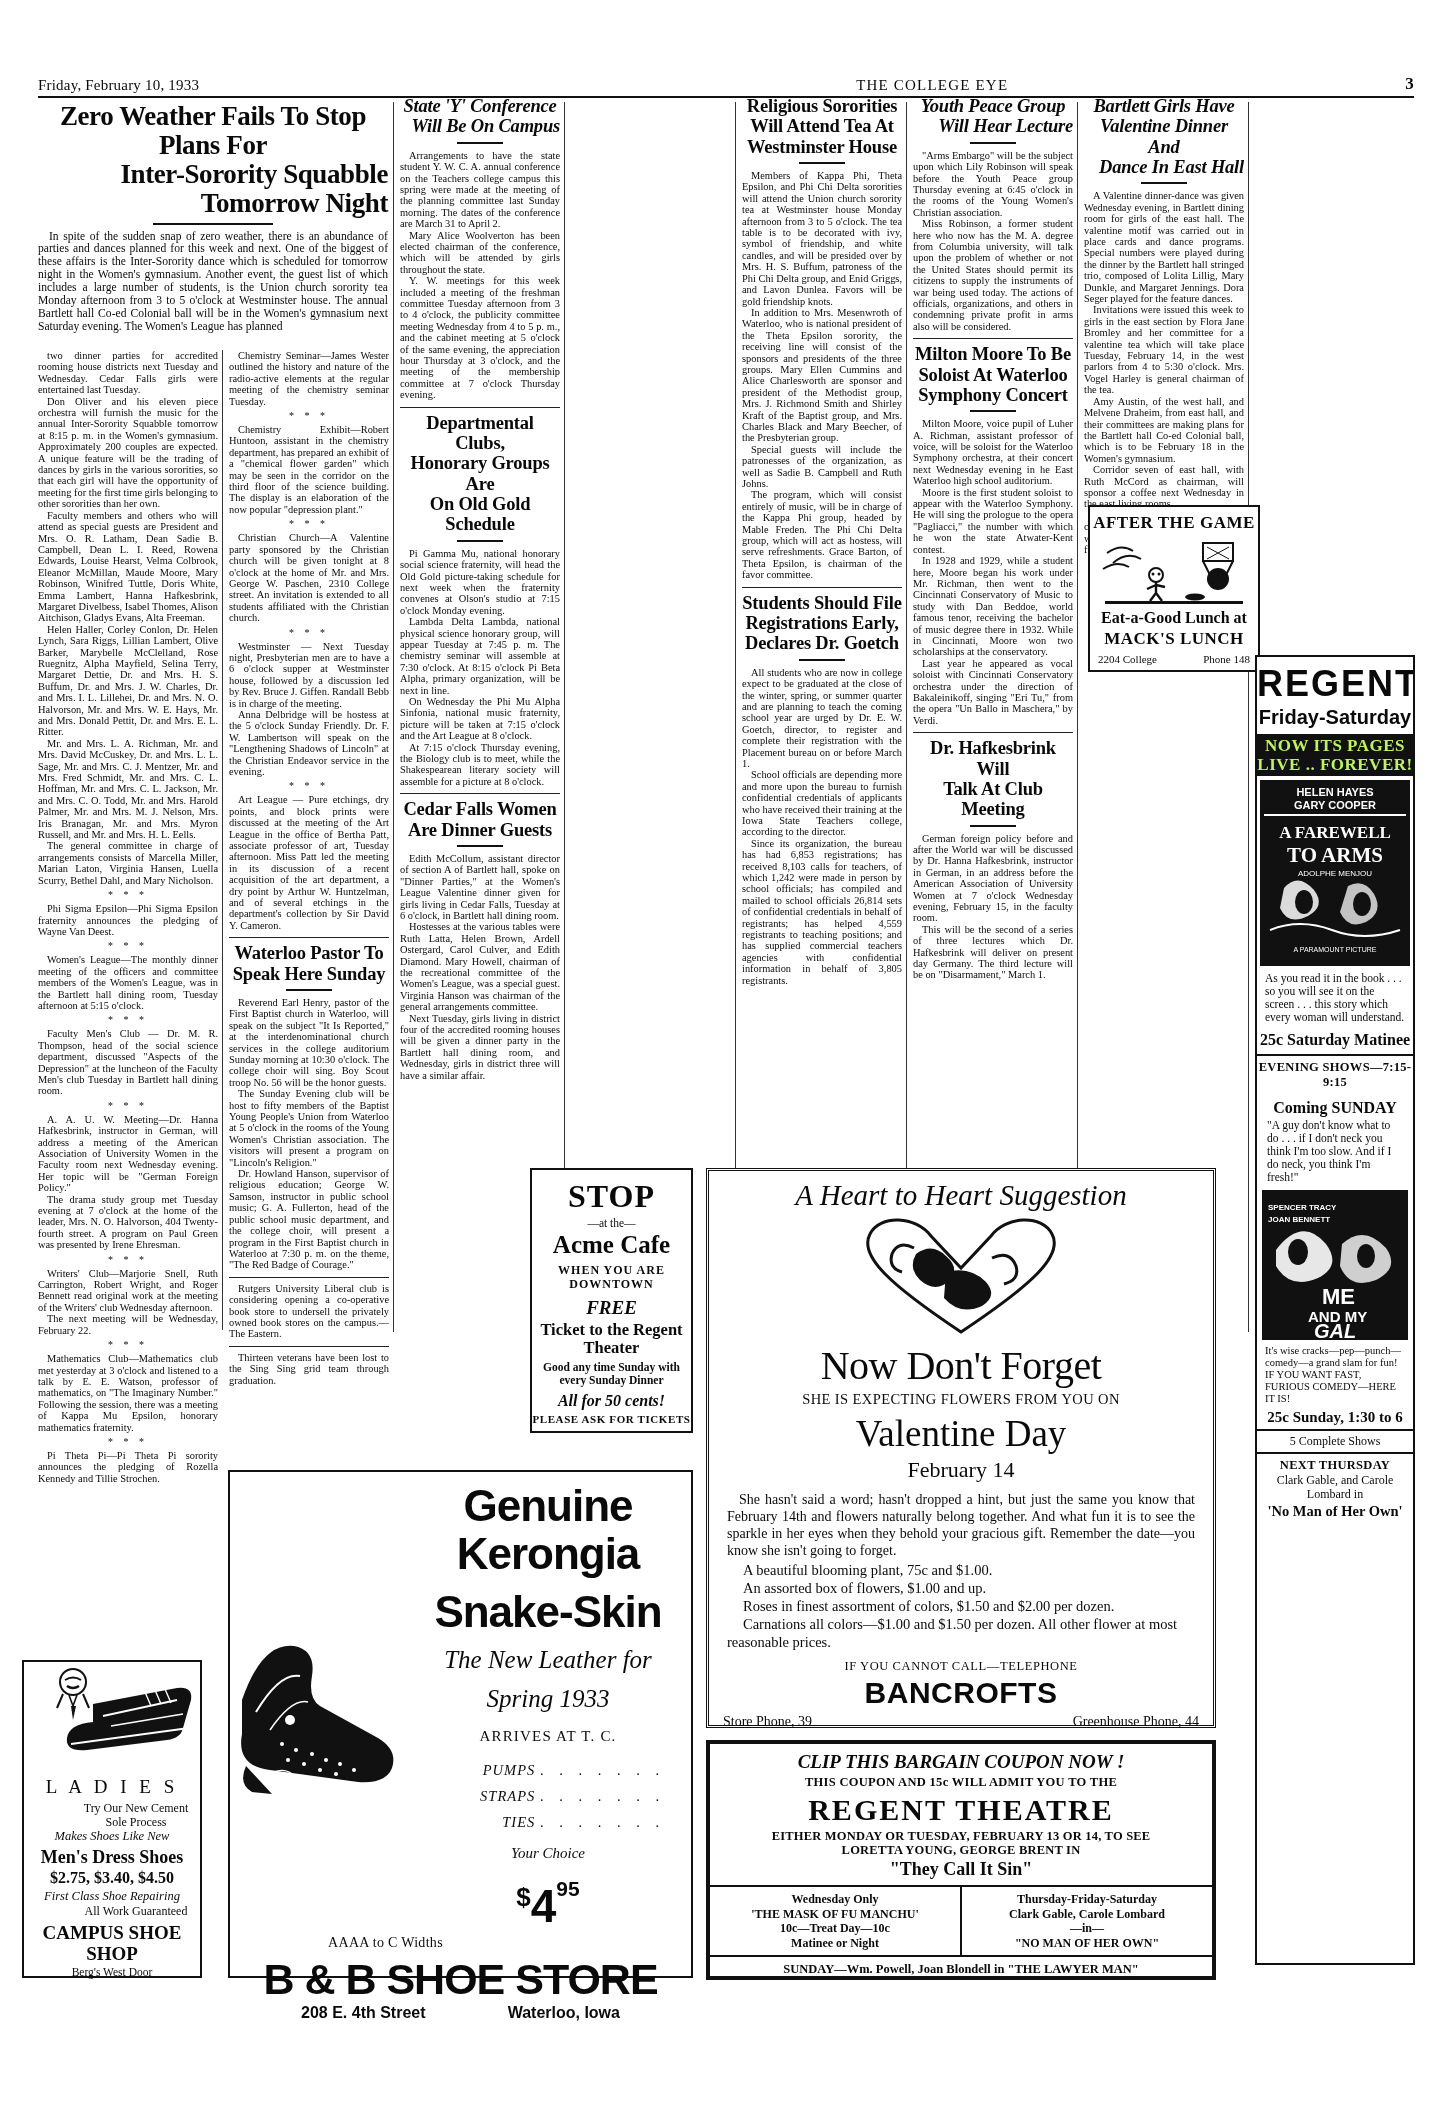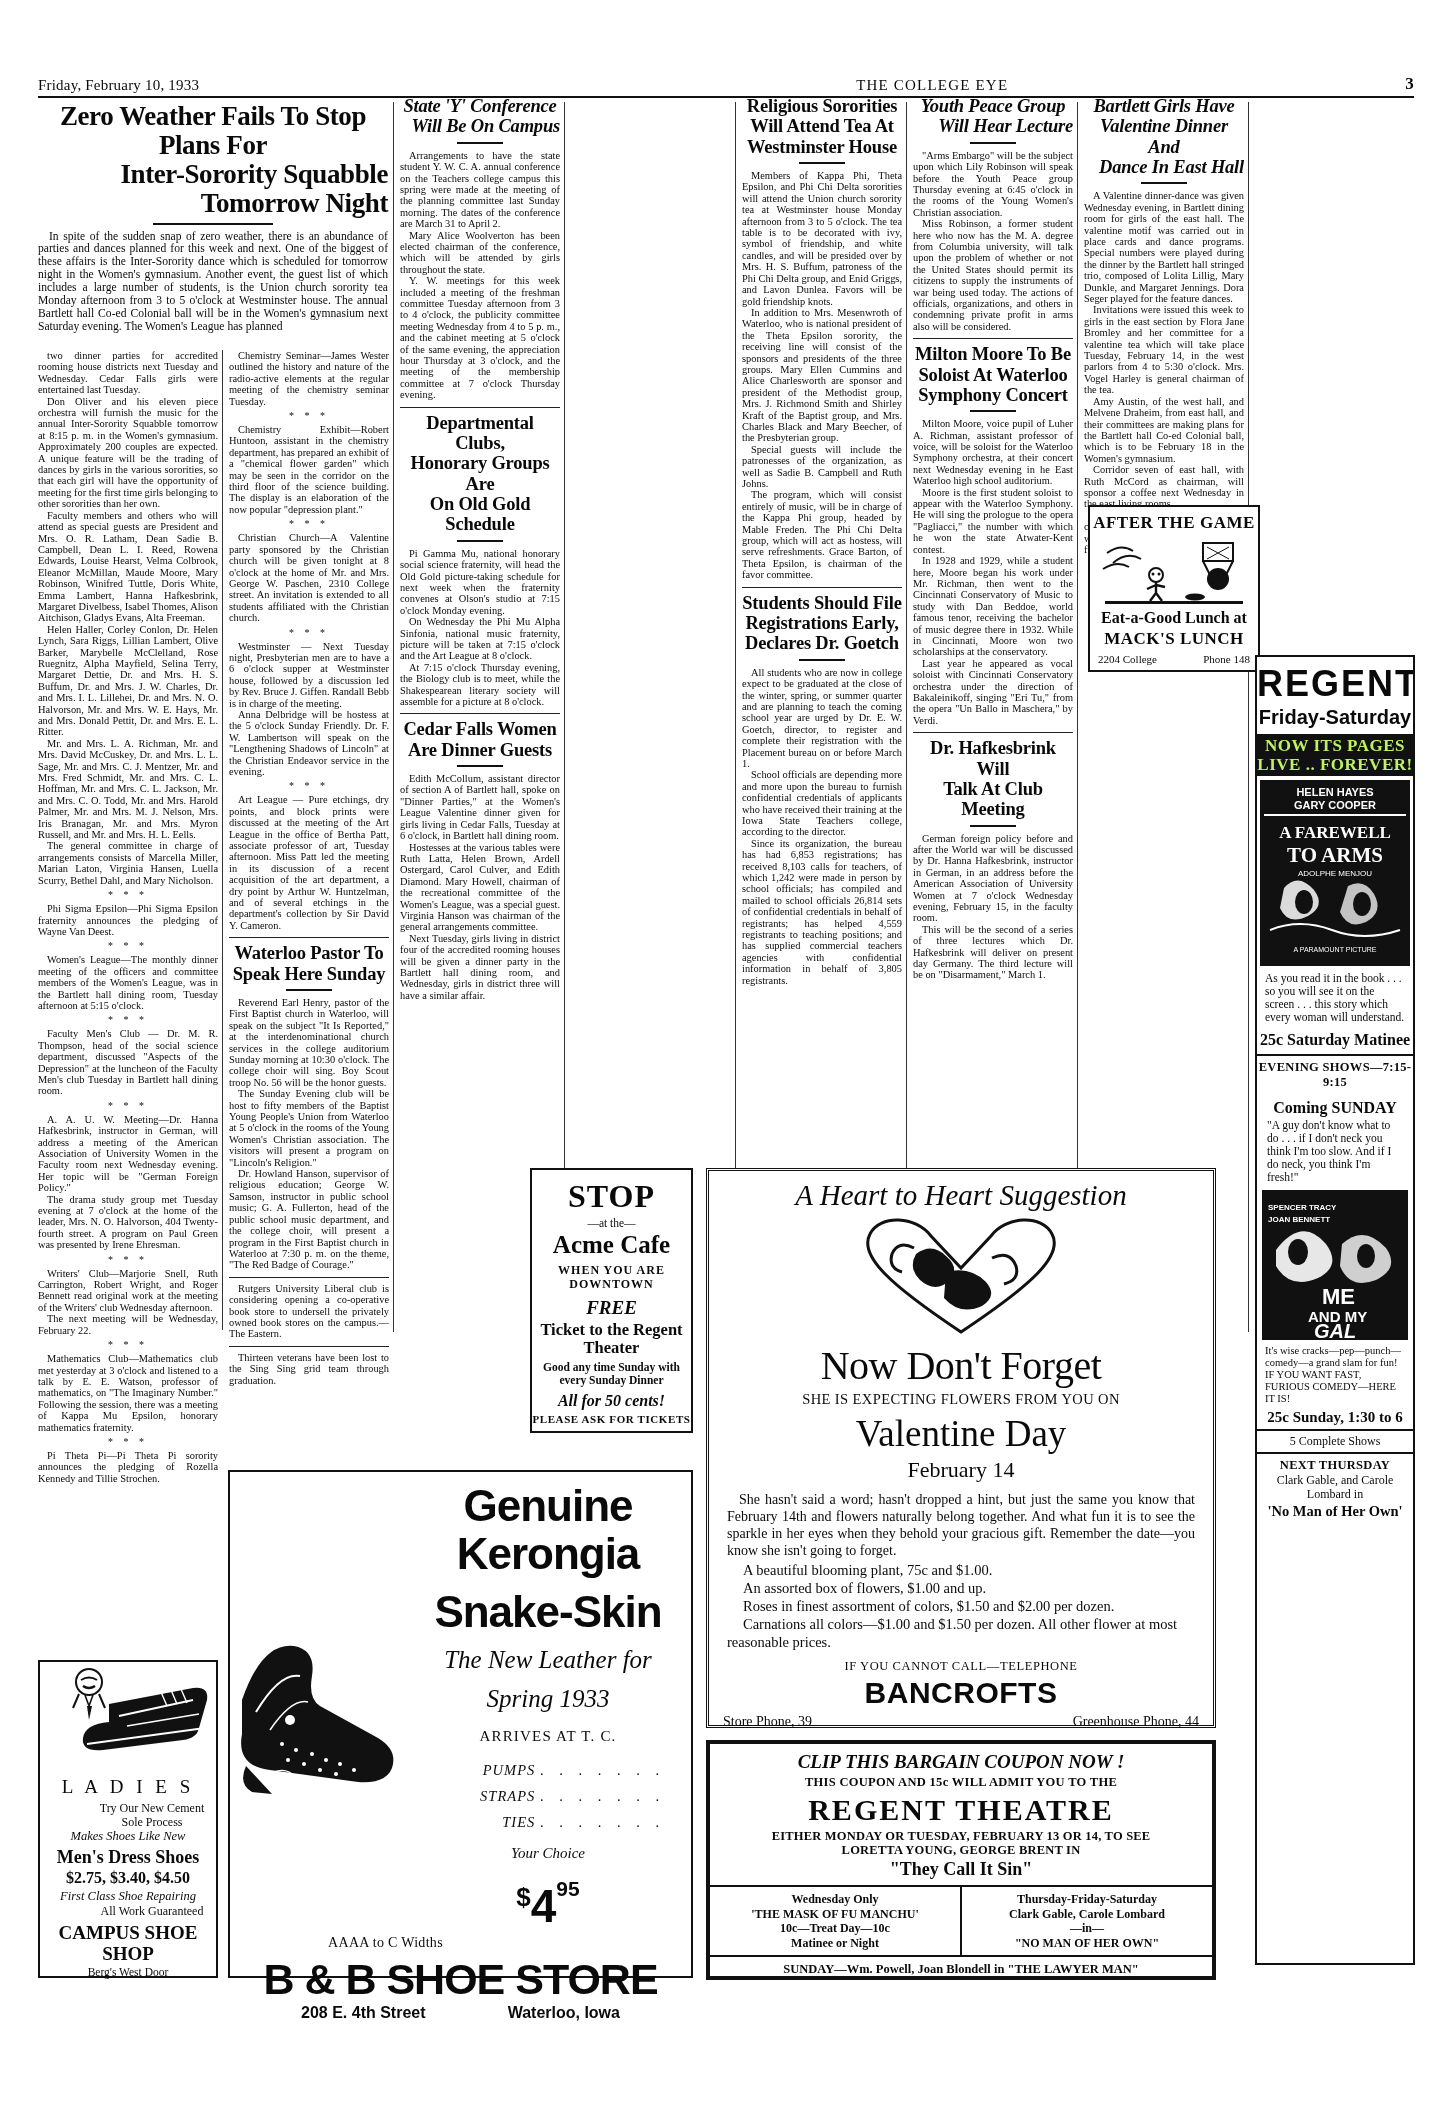--- a/index.html
+++ b/index.html
@@ -300,20 +300,21 @@
 
       <div class="hr"></div>
       <h2 class="head">
         <span class="c">Departmental Clubs,</span>
         <span class="c">Honorary Groups Are</span>
         <span class="c">On Old Gold Schedule</span>
       </h2>
       <div class="dash"></div>
       <div class="bt">
         <p>Pi Gamma Mu, national honorary social science fraternity, will head the Old Gold picture-taking schedule for next week when the fraternity convenes at Olson's studio at 7:15 o'clock Monday evening.</p>
+        <p>Lambda Delta Lambda, national physical science honorary group, will appear Tuesday at 7:45 p. m. The chemistry seminar will assemble at 7:30 o'clock. At 8:15 o'clock Pi Beta Alpha, primary organization, will be next in line.</p>
         <p>On Wednesday the Phi Mu Alpha Sinfonia, national music fraternity, picture will be taken at 7:15 o'clock and the Art League at 8 o'clock.</p>
         <p>At 7:15 o'clock Thursday evening, the Biology club is to meet, while the Shakespearean literary society will assemble for a picture at 8 o'clock.</p>
       </div>
 
       <div class="hr"></div>
       <h2 class="head">
         <span class="c">Cedar Falls Women</span>
         <span class="c">Are Dinner Guests</span>
       </h2>
       <div class="dash"></div>
@@ -554,21 +555,21 @@
       <div class="cp-cell">
         <div>Thursday-Friday-Saturday</div>
         <div>Clark Gable, Carole Lombard</div>
         <div>—in—</div>
         <div>"NO MAN OF HER OWN"</div>
       </div>
     </div>
     <div class="cp-sun">SUNDAY—Wm. Powell, Joan Blondell in "THE LAWYER MAN"</div>
   </div>
 
-  <div class="ladies-ad adbox" style="left:38px;top:1660px;width:180px;height:318px;">
+  <div class="ladies-ad adbox" style="left:22px;top:1660px;width:180px;height:318px;">
     <svg width="170" height="108" viewBox="0 0 170 108" style="display:block;margin:2px auto 0;">
       <circle cx="46" cy="18" r="13" fill="none" stroke="#111" stroke-width="2"></circle>
       <path d="M38 16 q8 -5 16 0" stroke="#111" stroke-width="2" fill="none"></path>
       <path d="M40 22 q6 4 12 0" stroke="#111" stroke-width="2.5" fill="none"></path>
       <path d="M36 30 L30 44 M56 30 L62 44" stroke="#111" stroke-width="2" fill="none"></path>
       <path d="M42 31 L46 42 L50 31" stroke="#111" stroke-width="1.6" fill="none"></path>
       <path d="M44 42 L46 56 L49 42" fill="#111"></path>
       <path d="M66 40 L150 24 q16 -2 14 12 l-8 28 q-2 10 -16 12 L60 86 q-22 2 -20 -12 q2 -14 26 -16 z" fill="#111"></path>
       <path d="M76 52 L150 36" stroke="#fff" stroke-width="2" fill="none"></path>
       <path d="M84 62 L156 50" stroke="#fff" stroke-width="1.6" fill="none"></path>

